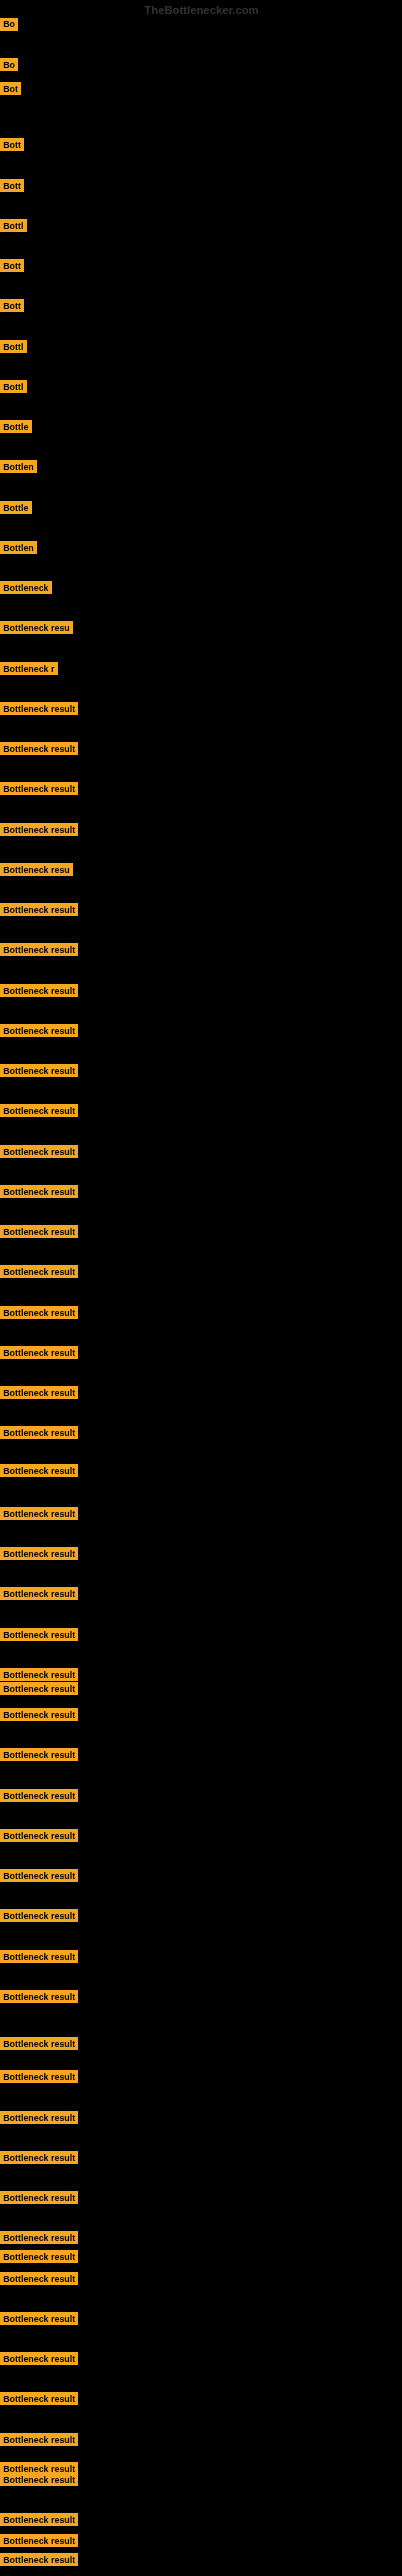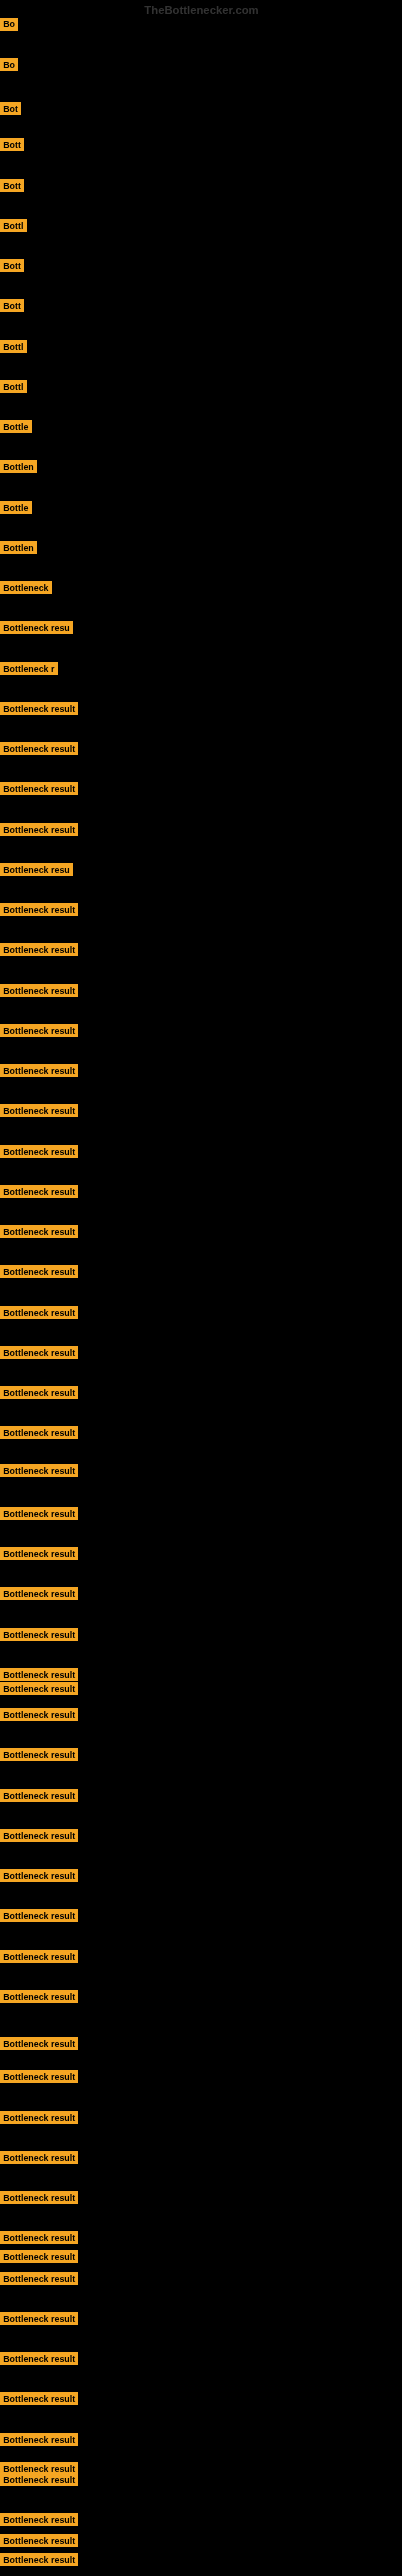--- a/index.html
+++ b/index.html
@@ -42,21 +42,21 @@
     }
   </style>
 </head>
 <body>
 
 <div class="site-title">TheBottlenecker.com</div>
 
 <div id="badges-container">
     <div class="badge-container" style="top: 17.7px;"><span class="badge" style="max-width: 17.7px;">Bo</span></div>
     <div class="badge-container" style="top: 58px;"><span class="badge" style="max-width: 17.7px;">Bo</span></div>
-    <div class="badge-container" style="top: 102px;"><span class="badge" style="max-width: 21px;">Bot</span></div>
+    <div class="badge-container" style="top: 82px;"><span class="badge" style="max-width: 21px;">Bot</span></div>
     <div class="badge-container" style="top: 138px;"><span class="badge" style="max-width: 24px;">Bott</span></div>
     <div class="badge-container" style="top: 179px;"><span class="badge" style="max-width: 24px;">Bott</span></div>
     <div class="badge-container" style="top: 219px;"><span class="badge" style="max-width: 28px;">Bottl</span></div>
     <div class="badge-container" style="top: 259px;"><span class="badge" style="max-width: 24px;">Bott</span></div>
     <div class="badge-container" style="top: 299px;"><span class="badge" style="max-width: 24px;">Bott</span></div>
     <div class="badge-container" style="top: 340px;"><span class="badge" style="max-width: 28px;">Bottl</span></div>
     <div class="badge-container" style="top: 380px;"><span class="badge" style="max-width: 28px;">Bottl</span></div>
     <div class="badge-container" style="top: 420px;"><span class="badge" style="max-width: 34px;">Bottle</span></div>
     <div class="badge-container" style="top: 460px;"><span class="badge" style="max-width: 42px;">Bottlen</span></div>
     <div class="badge-container" style="top: 501px;"><span class="badge" style="max-width: 34px;">Bottle</span></div>

